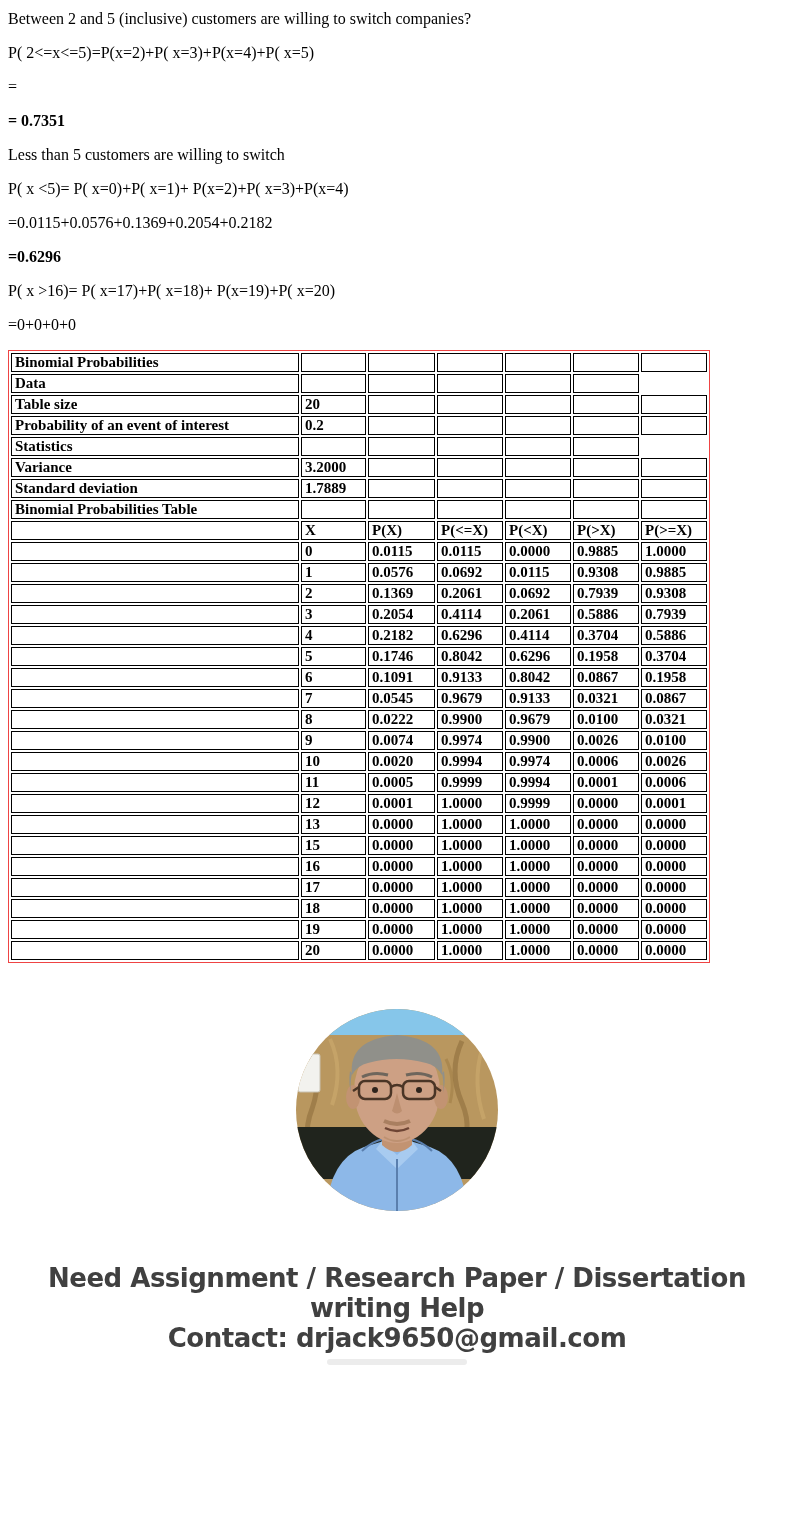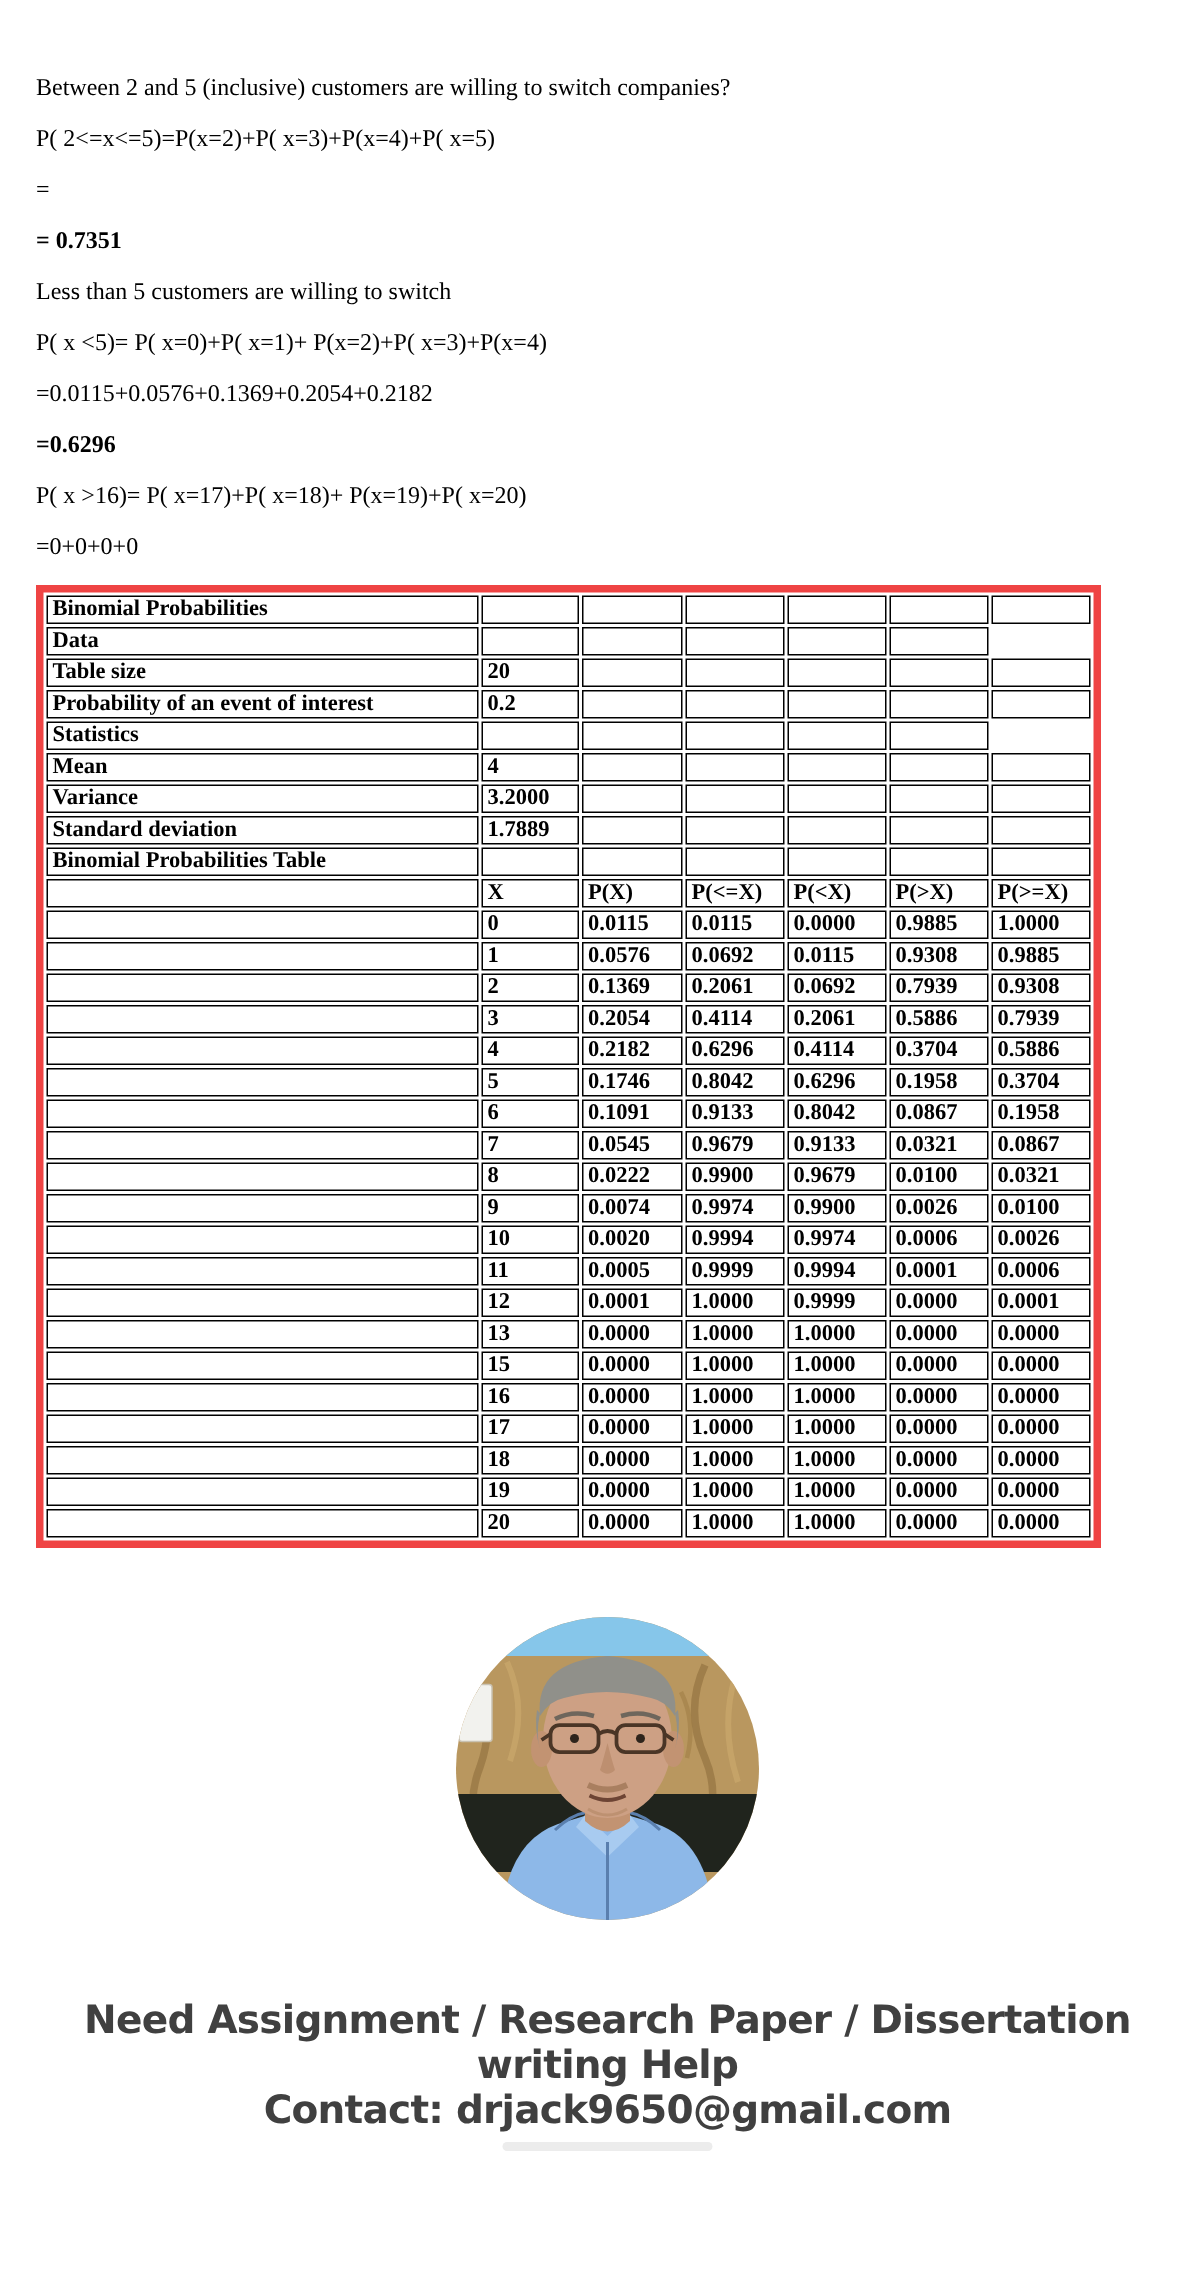--- a/index.html
+++ b/index.html
@@ -4,36 +4,36 @@
 <style>
   * { box-sizing: border-box; }
   html, body { margin: 0; padding: 0; }
   body {
     width: 794px; height: 1523px;
     background: #ffffff;
     color: #000000;
     font-family: "Liberation Serif", "DejaVu Serif", serif;
     overflow: hidden;
   }
-  .page { padding: 10px 8px 0 24px; margin-top: 40px; }
+  .page { padding: 10px 8px 0 8px; }
 
   
   .solution p {
     margin: 0 0 17px 0;
     font-size: 16px;
     line-height: 17px;
     white-space: pre;
   }
   .solution p.bold { font-weight: bold; }
 
   
   table.binomial {
     border-collapse: separate;
     border-spacing: 2px;
-    border: 5px solid #ef4444;
+    border: 1px solid #ef4444;
     table-layout: fixed;
     width: 702px;
     empty-cells: show;
   }
   table.binomial td {
     border: 1px solid #000;
     padding: 0 1px 0 3px;
     height: 18px;
     font-size: 15px;
     line-height: 17px;
@@ -134,29 +134,20 @@
       </tr>
       <tr>
         <td>Statistics</td>
         <td></td>
           <td></td>
         <td></td>
           <td></td>
         <td></td>
       </tr>
       <tr>
-        <td>Mean</td>
-        <td>4</td>
-        <td></td>
-          <td></td>
-        <td></td>
-          <td></td>
-        <td></td>
-      </tr>
-      <tr>
         <td>Variance</td>
         <td>3.2000</td>
         <td></td>
           <td></td>
         <td></td>
           <td></td>
         <td></td>
       </tr>
       <tr>
         <td>Standard deviation</td>

